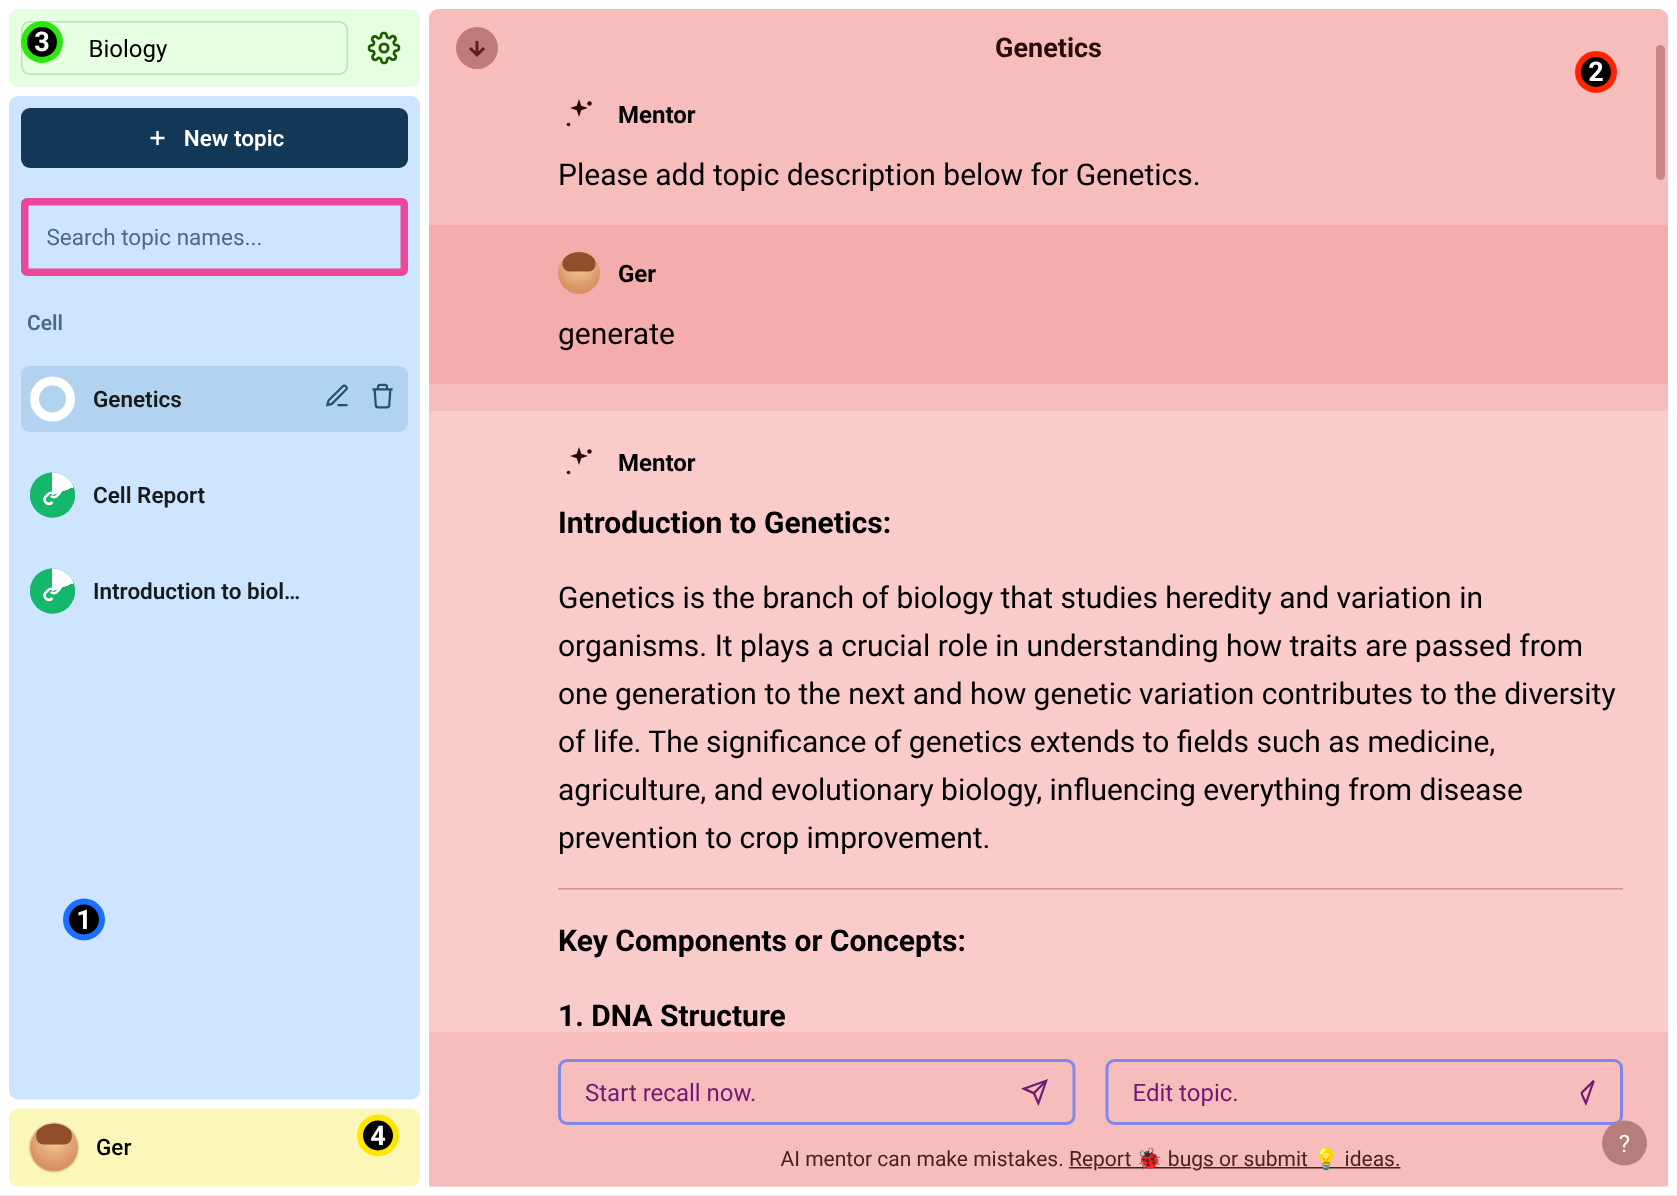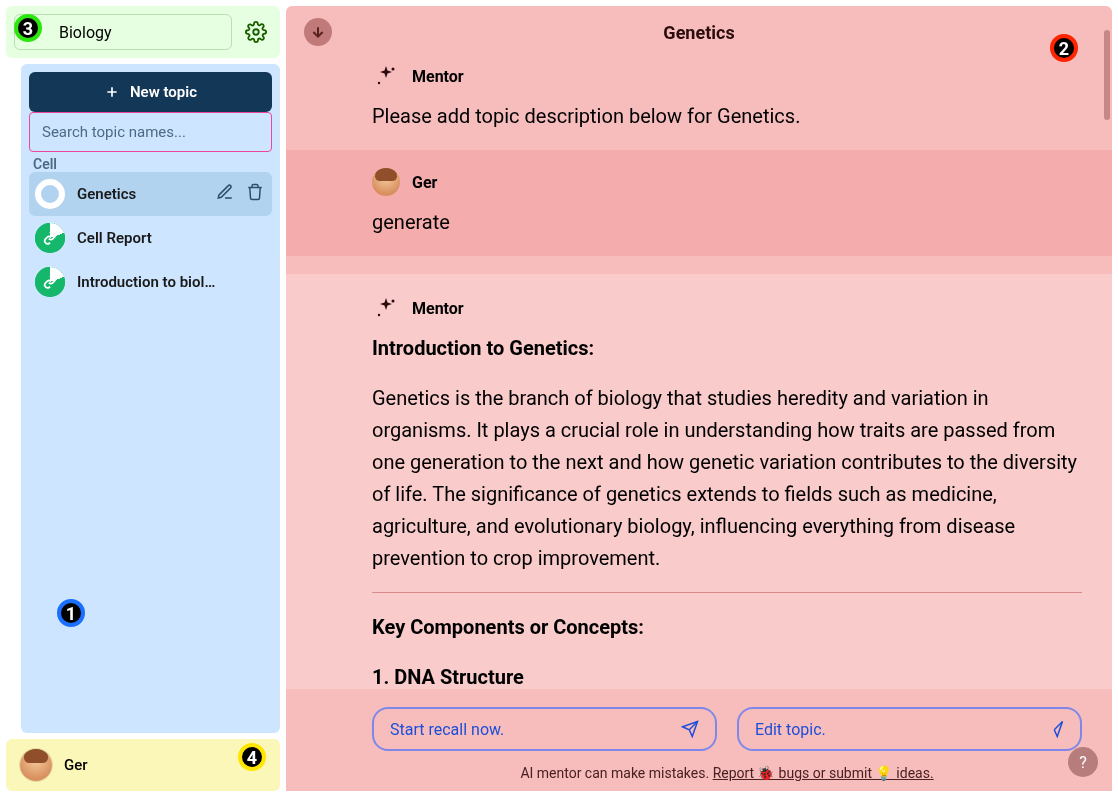--- a/index.html
+++ b/index.html
@@ -66,47 +66,47 @@
       display: flex;
       align-items: center;
       justify-content: center;
       color: #1a5c00;
       cursor: pointer;
     }
 
     .sidebar-body {
       flex: 1;
       background: #cde5ff;
-      margin: 0 6px 6px 21px;
+      margin: 0 6px 6px 6px;
       border-radius: 6px;
       padding: 8px;
       display: flex;
       flex-direction: column;
-      gap: 0;
+      gap: 20px;
       position: relative;
     }
 
     .new-topic-btn {
       background: #133757;
       color: #fff;
       border: none;
       border-radius: 6px;
       height: 40px;
       font-size: 15px;
       font-weight: 600;
       display: flex;
       align-items: center;
       justify-content: center;
       gap: 10px;
       cursor: pointer;
     }
 
     .search-input {
-      height: 40px;
-      border: 1px solid #ec4899;
+      height: 52px;
+      border: 5px solid #ec4899;
       border-radius: 4px;
       padding: 0 12px;
       background: #cde5ff;
       font-size: 15px;
       color: #333;
       width: 100%;
     }
     .search-input::placeholder { color: #4d6a85; }
 
     .group-label {
@@ -281,26 +281,26 @@
       display:flex;
       flex-direction: column;
       gap: 14px;
       background: #f7bdbd;
     }
     .action-row { display:flex; gap: 20px; }
     .action-btn {
       flex: 1;
       height: 44px;
       border: 2px solid #7f88e8;
-      border-radius: 16px;
+      border-radius: 6px;
       background: transparent;
       display:flex;
       align-items:center;
       padding: 0 16px;
-      color: #1d4ed8;
+      color: #701a75;
       font-size: 16px;
       cursor: pointer;
       justify-content: space-between;
     }
     .disclaimer { text-align:center; font-size: 14px; color: #4a2020; padding-bottom: 4px;}
     .disclaimer a { text-decoration: underline; color: inherit; cursor:pointer;}
 
     .help-btn {
       position:absolute; right: 14px; bottom: 14px;
       width: 30px; height:30px; border-radius:50%;

